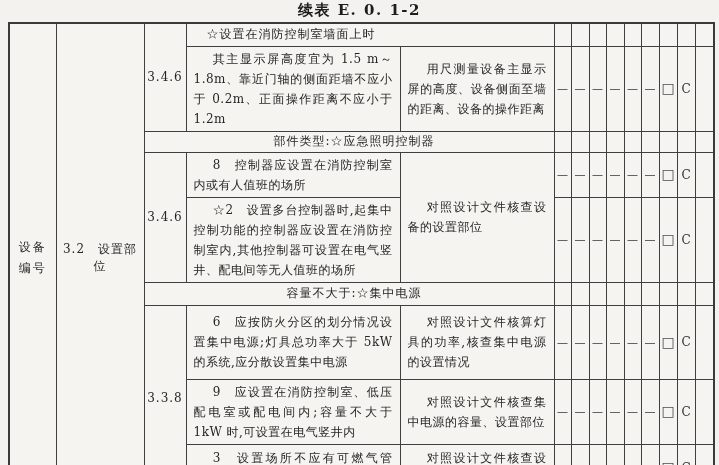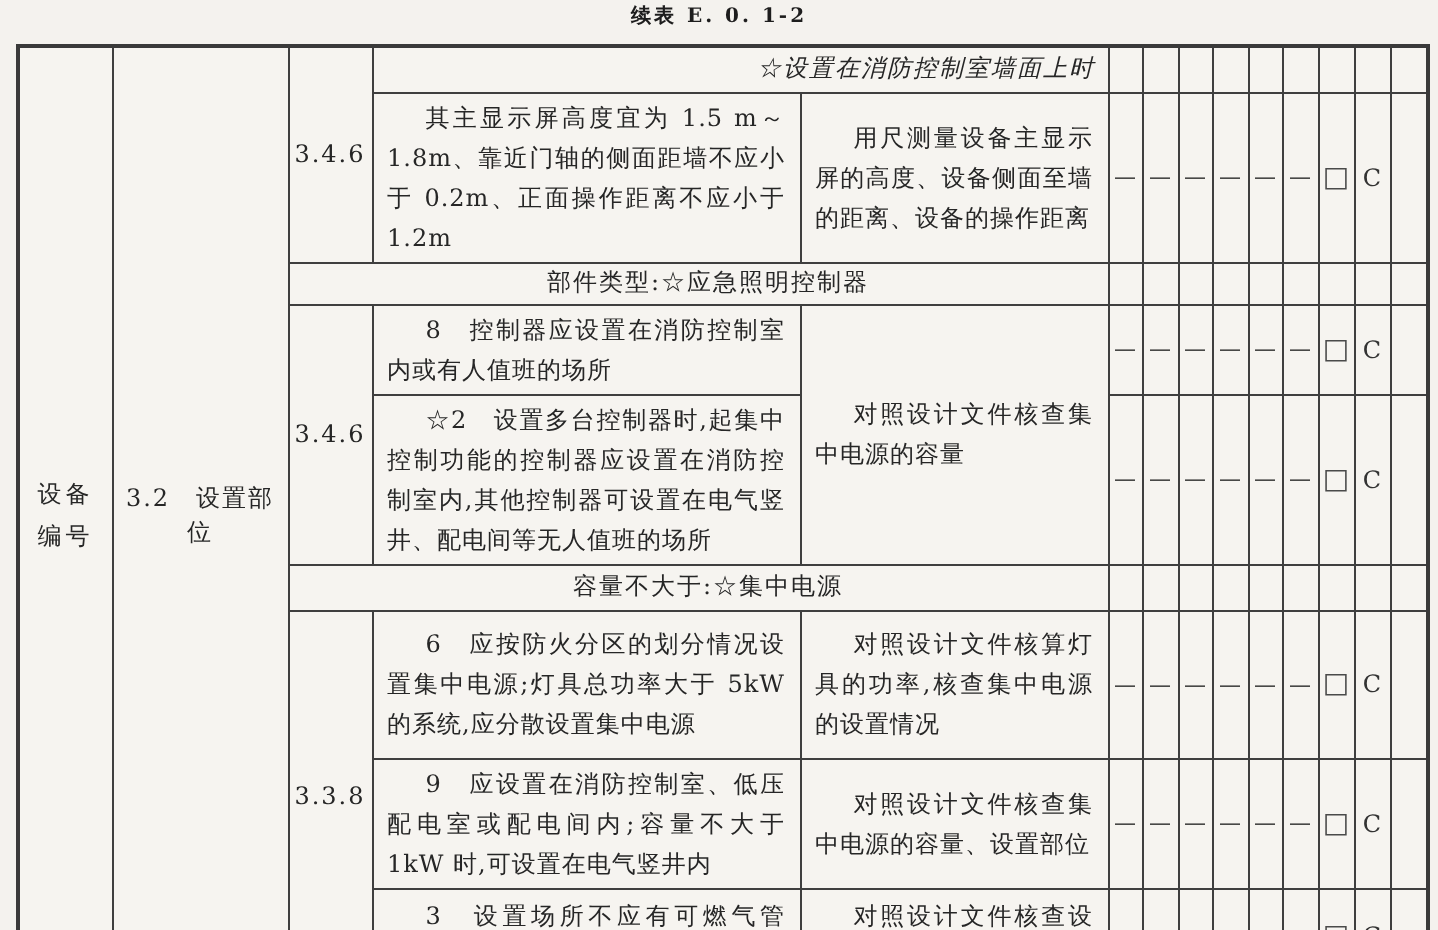--- a/index.html
+++ b/index.html
@@ -6,42 +6,42 @@
   body {
     width:719px; height:465px;
     background:#f4f2ee;
     font-family:"DejaVu Serif","Liberation Serif",serif;
     color:#262626;
     position:relative;
     overflow:hidden;
   }
   .doc-title {
     position:absolute; top:1px; left:0; width:719px;
-    text-align:center; font-weight:bold; font-size:10px;
+    text-align:center; font-weight:bold; font-size:15px;
     letter-spacing:1.5px; color:#1d1d1d;
   }
   table.spec {
     position:absolute; left:8px; top:22px;
     width:704px; height:436px;
     border-collapse:collapse; table-layout:fixed;
     border:2px solid #3a3a3a;
     background:#f6f4f0;
   }
   td {
     border:1px solid #3f3f3f;
     padding:0; font-size:12px; vertical-align:middle;
     color:#262626; overflow:hidden;
   }
   tr.h23{height:23px} tr.h67{height:67px} tr.h21{height:21px}
   tr.h37{height:37px} tr.h78{height:78px} tr.h74{height:74px}
   tr.h65{height:65px} tr.h48{height:48px}
   .c-dev  { text-align:center; line-height:21px; letter-spacing:2px; }
   .c-sec  { text-align:center; letter-spacing:1px; }
   .c-code { text-align:center; letter-spacing:1px; font-size:12px; }
-  .c-cond { text-align:right; padding:1px 6px 1px 20px; letter-spacing:1px;font-style:italic; }
+  .c-cond { text-align:left; padding:1px 6px 1px 20px; letter-spacing:1px; }
   .c-type { text-align:center; padding:1px 6px 1px 16px; letter-spacing:1px; }
   .c-content, .c-method {
     text-align:justify; text-align-last:left;
     padding:2px 7px; line-height:20px;
     text-indent:1.6em; letter-spacing:0.5px;
   }
   .c-dash { text-align:center; font-size:11px; color:#2f2f2f; }
   .c-check{ text-align:center; }
   .chk    { font-size:14px; color:#4a4a4a; line-height:1; display:inline-block; }
   .c-grade{ text-align:center; font-size:12px; color:#333; }
@@ -113,21 +113,21 @@
     <td class="c-empty"></td>
     <td class="c-empty"></td>
     <td class="c-empty"></td>
     <td class="c-empty"></td>
     <td class="c-empty"></td>
   </tr>
 
   <tr class="h37">
     <td rowspan="2" class="c-code">3.4.6</td>
     <td class="c-content">8　控制器应设置在消防控制室内或有人值班的场所</td>
-    <td rowspan="2" class="c-method">对照设计文件核查集中电源的容量</td>
+    <td rowspan="2" class="c-method">对照设计文件核查设备的设置部位</td>
     <td class="c-dash">—</td>
     <td class="c-dash">—</td>
     <td class="c-dash">—</td>
     <td class="c-dash">—</td>
     <td class="c-dash">—</td>
     <td class="c-dash">—</td>
     <td class="c-check"><span class="chk">□</span></td>
     <td class="c-grade">C</td>
     <td class="c-empty"></td>
   </tr>

